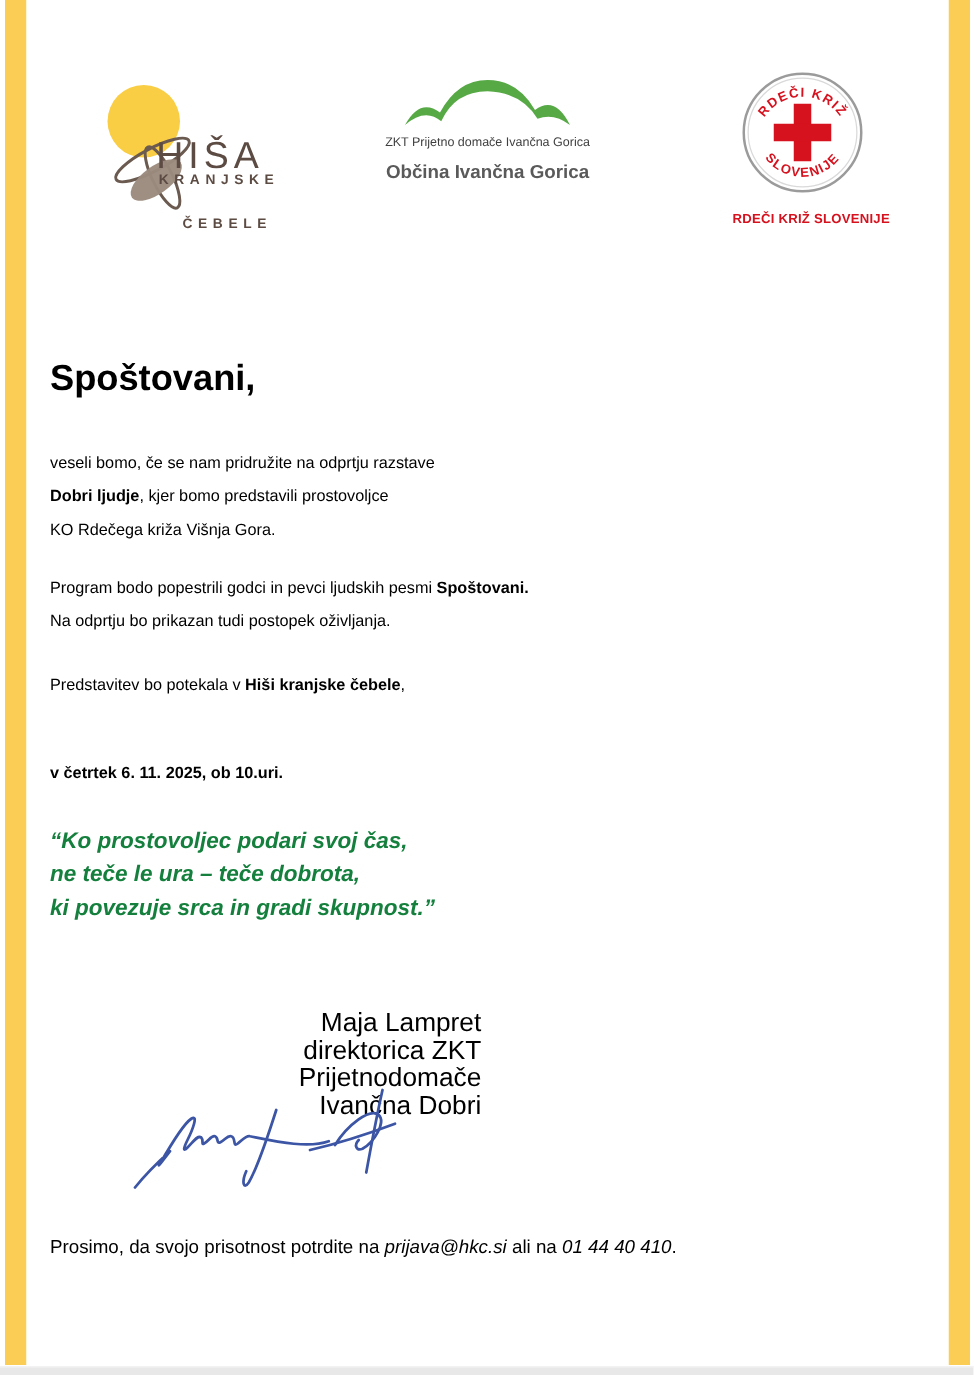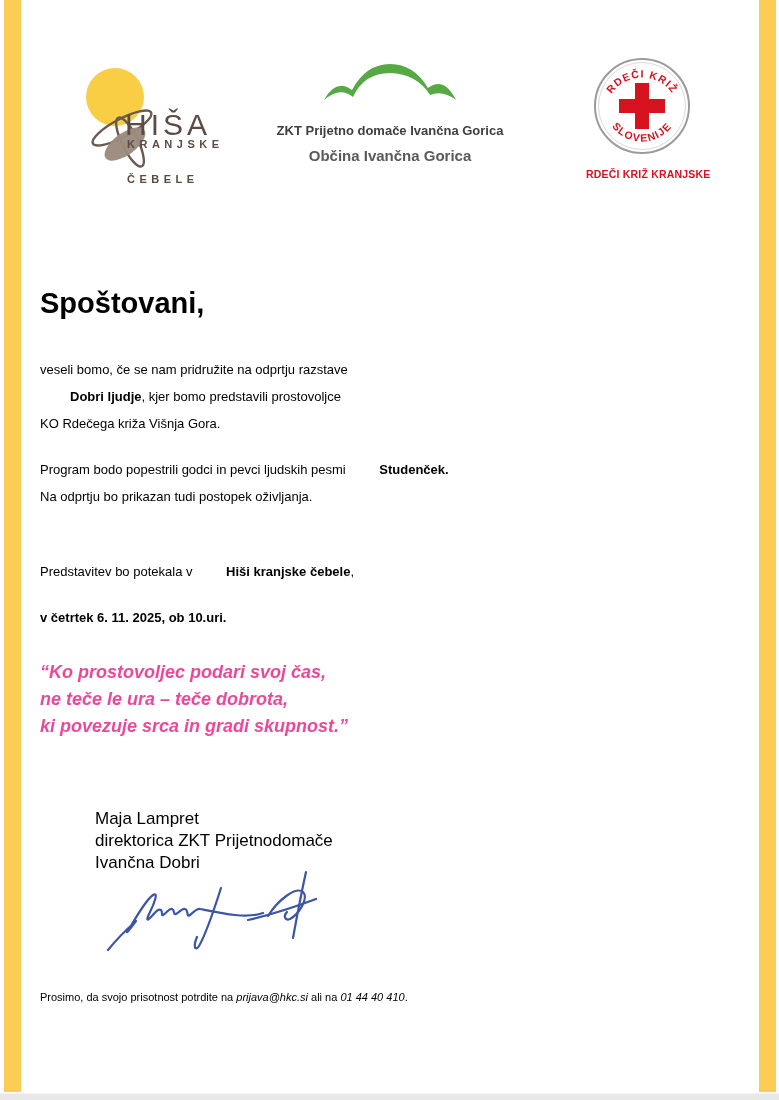--- a/index.html
+++ b/index.html
@@ -14,50 +14,50 @@
     background:#E8E8E8; border-top:1px solid #f3f3f3; }
 
   
   .hisa-logo { position:absolute; left:84px; top:64px; width:150px; height:135px; }
   .hisa-shapes { position:absolute; left:0; top:0; }
   .hisa-name { position:absolute; left:41px; top:44px; font-size:30px; font-weight:normal;
     letter-spacing:4px; color:#5C4B43; }
   .hisa-sub  { position:absolute; left:43px; font-size:11px; letter-spacing:4.5px;
     color:#5C4B43; font-weight:600; }
   .hisa-sub.s1 { top:74px; }
-  .hisa-sub.s2 { top:109px; }
+  .hisa-sub.s2 { top:109px;margin-left:19px; }
 
   .zkt-logo { position:absolute; left:248px; top:60px; width:284px; text-align:center; }
-  .zkt-title { margin-top:17px; font-size:13px; color:#3f3f3f;font-weight:bold; }
+  .zkt-title { margin-top:2px; font-size:10px; color:#3f3f3f; }
   .zkt-subtitle { margin-top:9px; font-size:15px; color:#5a5a5a; font-weight:600; }
 
   .rk-logo { position:absolute; left:586px; top:56px; width:112px; text-align:center; }
   .rk-caption { margin-top:8px; font-size:10.5px; font-weight:bold; color:#D6121F;
     letter-spacing:0.2px; white-space:nowrap; }
   .arc-text { font-family:"Liberation Sans", sans-serif; font-size:10.5px; font-weight:bold;
     fill:#D6121F; letter-spacing:1.2px; }
 
   
   .center-block { position:absolute; left:40px; width:699px; text-align:left; }
   .salutation { top:287px; font-size:29px; font-weight:bold; }
   .para { font-size:13px; line-height:27px; }
   .p1 { top:356px; }
   .p2 { top:456px; }
-  .p3a { top:558px; }
+  .p3a { top:534px; }
   .p3b { top:604px; font-weight:bold; }
   .quote { top:659px; font-size:18px; line-height:27px; font-style:italic;
-    font-weight:bold; color:#ec4899; }
-  b, .bold { font-weight:bold;margin-left:30px; }
+    font-weight:bold; color:#15803d; }
+  b, .bold { font-weight:bold; }
   .em { font-style:italic; }
 
-  .sig-block { position:absolute; left:95px; top:808px; width:290px; text-align:left;
-    font-size:17px; line-height:22px; }
+  .sig-block { position:absolute; left:95px; top:808px; width:290px; text-align:right;
+    font-size:21px; line-height:22px; }
   .signature-svg { position:absolute; left:100px; top:862px; }
 
-  .footer { top:984px; font-size:11px; }
+  .footer { top:984px; font-size:15px; }
 </style>
 </head>
 <body>
 
 <div class="page">
 
   <div class="side-bar left"></div>
   <div class="side-bar right"></div>
   <div class="bottom-strip"></div>
 
@@ -94,33 +94,33 @@
       <circle cx="50" cy="50" r="43.5" fill="none" stroke="#D9D9D9" stroke-width="1"></circle>
       <rect x="43" y="27" width="14" height="46" fill="#D6121F"></rect>
       <rect x="27" y="43" width="46" height="14" fill="#D6121F"></rect>
       <text class="arc-text" text-anchor="middle">
         <textPath href="#rkArcTop" startOffset="50%">RDEČI KRIŽ</textPath>
       </text>
       <text class="arc-text" text-anchor="middle">
         <textPath href="#rkArcBottom" startOffset="50%">SLOVENIJE</textPath>
       </text>
     </svg>
-    <div class="rk-caption">RDEČI KRIŽ KRANJSKE</div>
+    <div class="rk-caption">RDEČI KRIŽ SLOVENIJE</div>
   </div>
 
   <div class="center-block salutation">Spoštovani,</div>
 
   <div class="center-block para p1">
     <span>veseli bomo, če se nam pridružite na odprtju razstave</span><br>
     <b>Dobri ljudje</b><span>, kjer bomo predstavili prostovoljce</span><br>
     <span>KO Rdečega križa Višnja Gora.</span>
   </div>
 
   <div class="center-block para p2">
-    <span>Program bodo popestrili godci in pevci ljudskih pesmi </span><b>Studenček.</b><br>
+    <span>Program bodo popestrili godci in pevci ljudskih pesmi </span><b>Spoštovani.</b><br>
     <span>Na odprtju bo prikazan tudi postopek oživljanja.</span>
   </div>
 
   <div class="center-block para p3a">
     <span>Predstavitev bo potekala v </span><b>Hiši kranjske čebele</b><span>,</span>
   </div>
   <div class="center-block para p3b">v četrtek 6. 11. 2025, ob 10.uri.</div>
 
   <div class="center-block quote">
     <span>“Ko prostovoljec podari svoj čas,</span><br>

